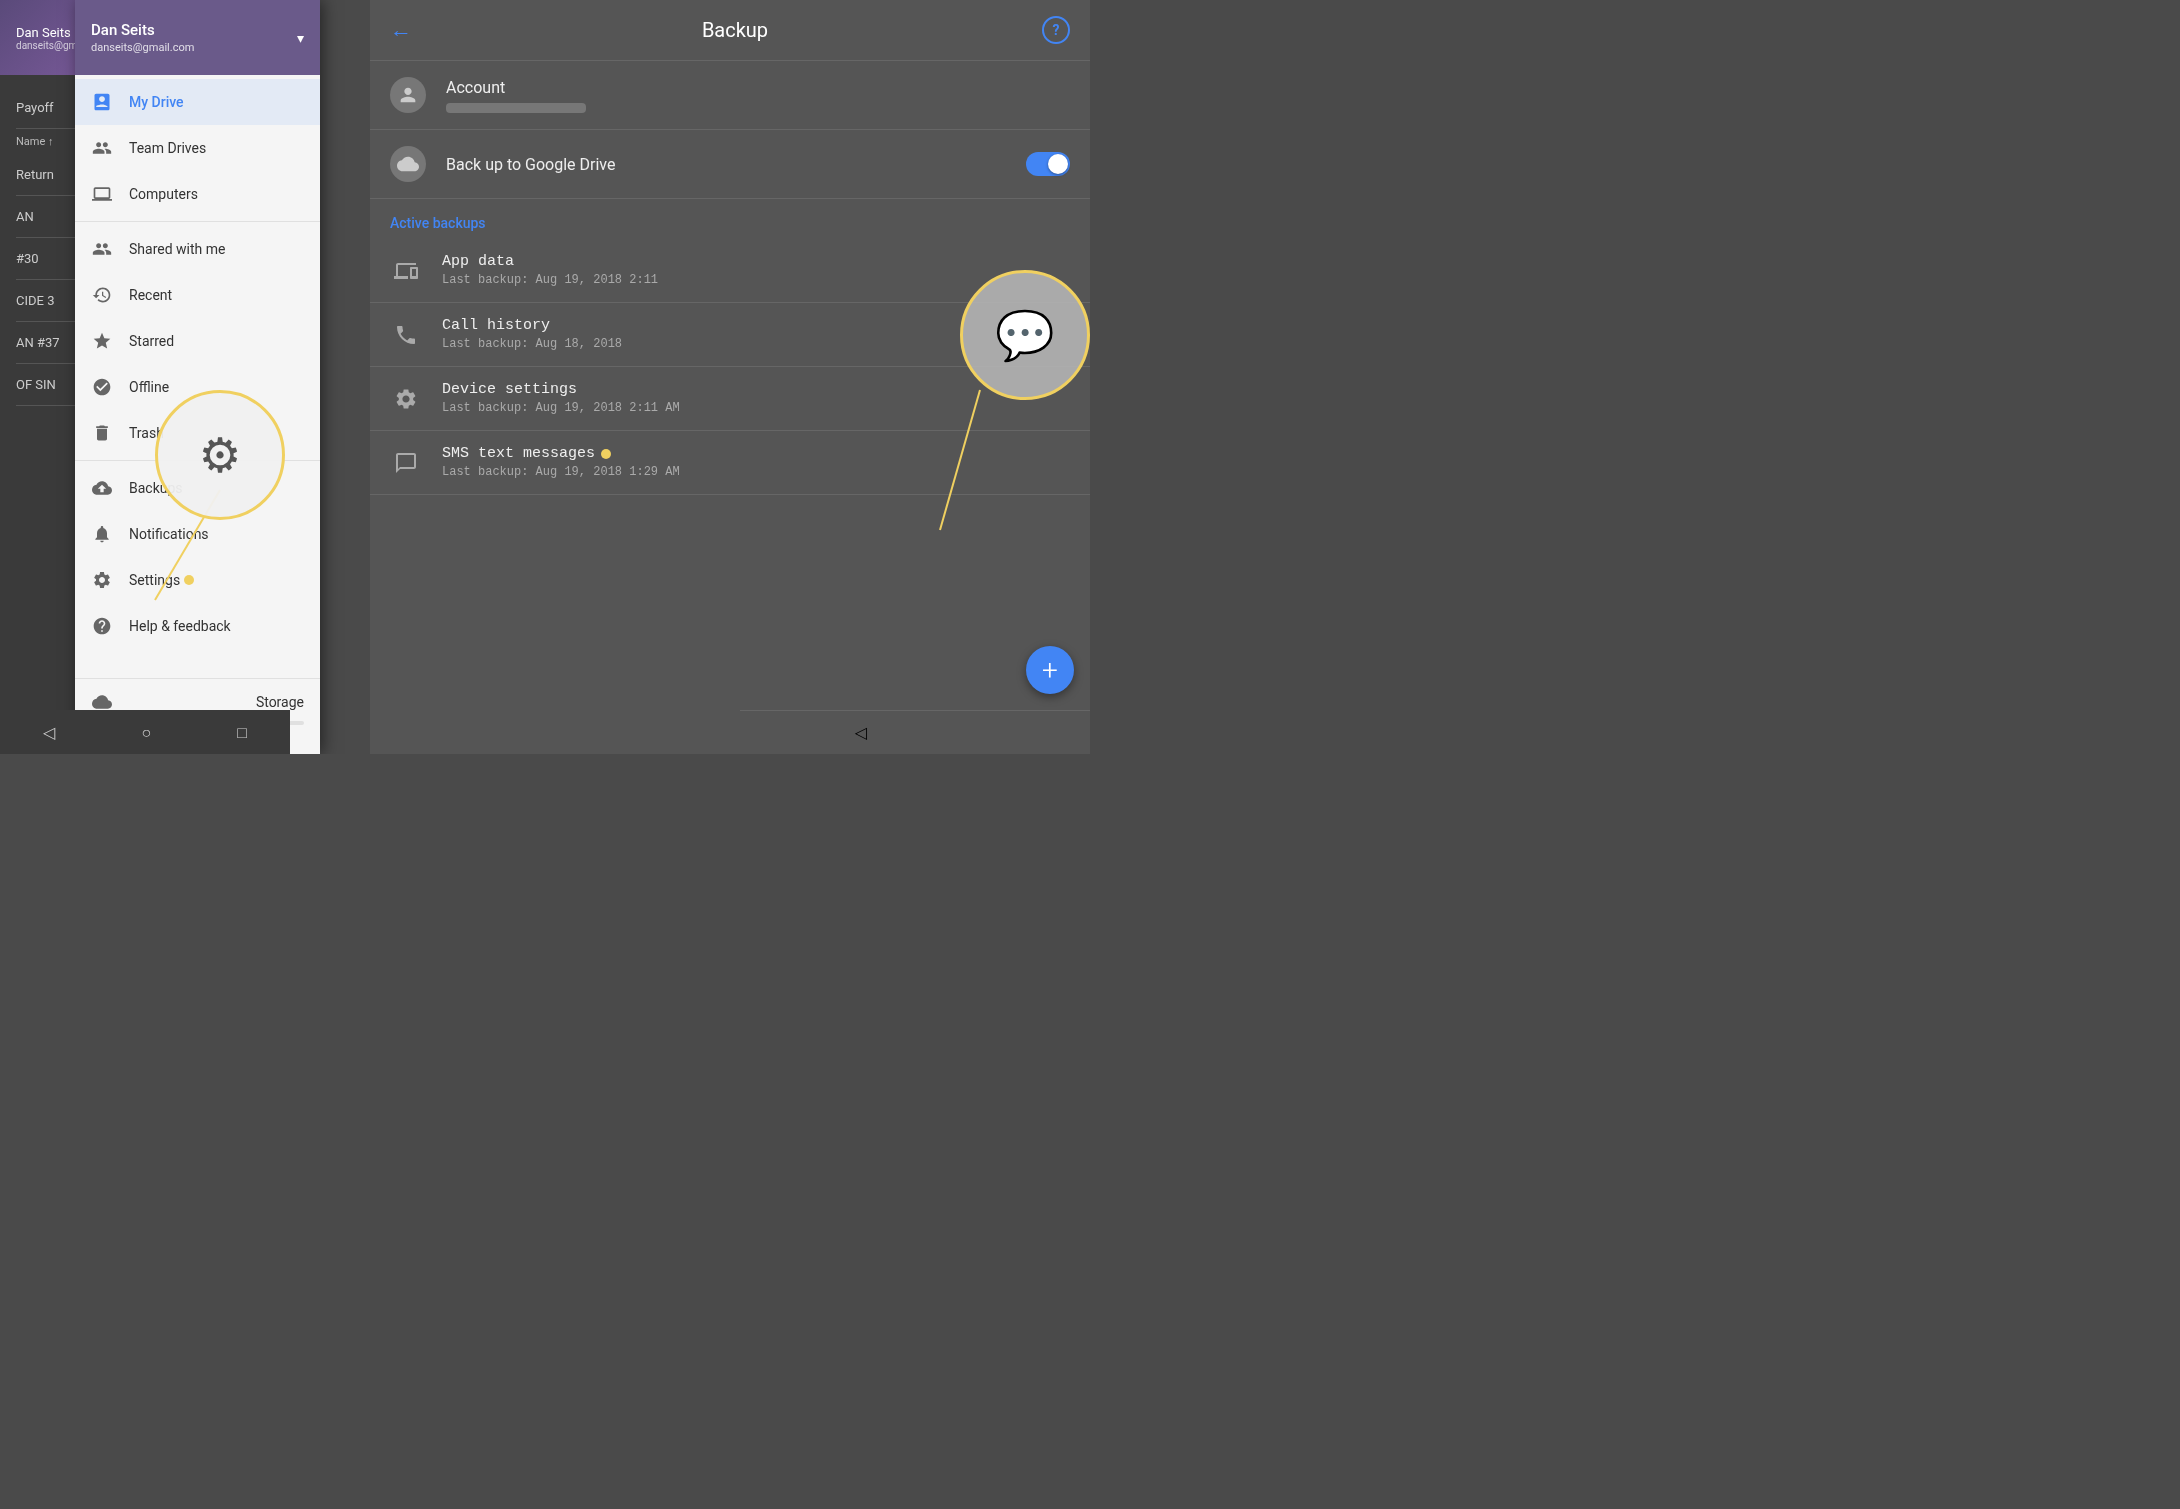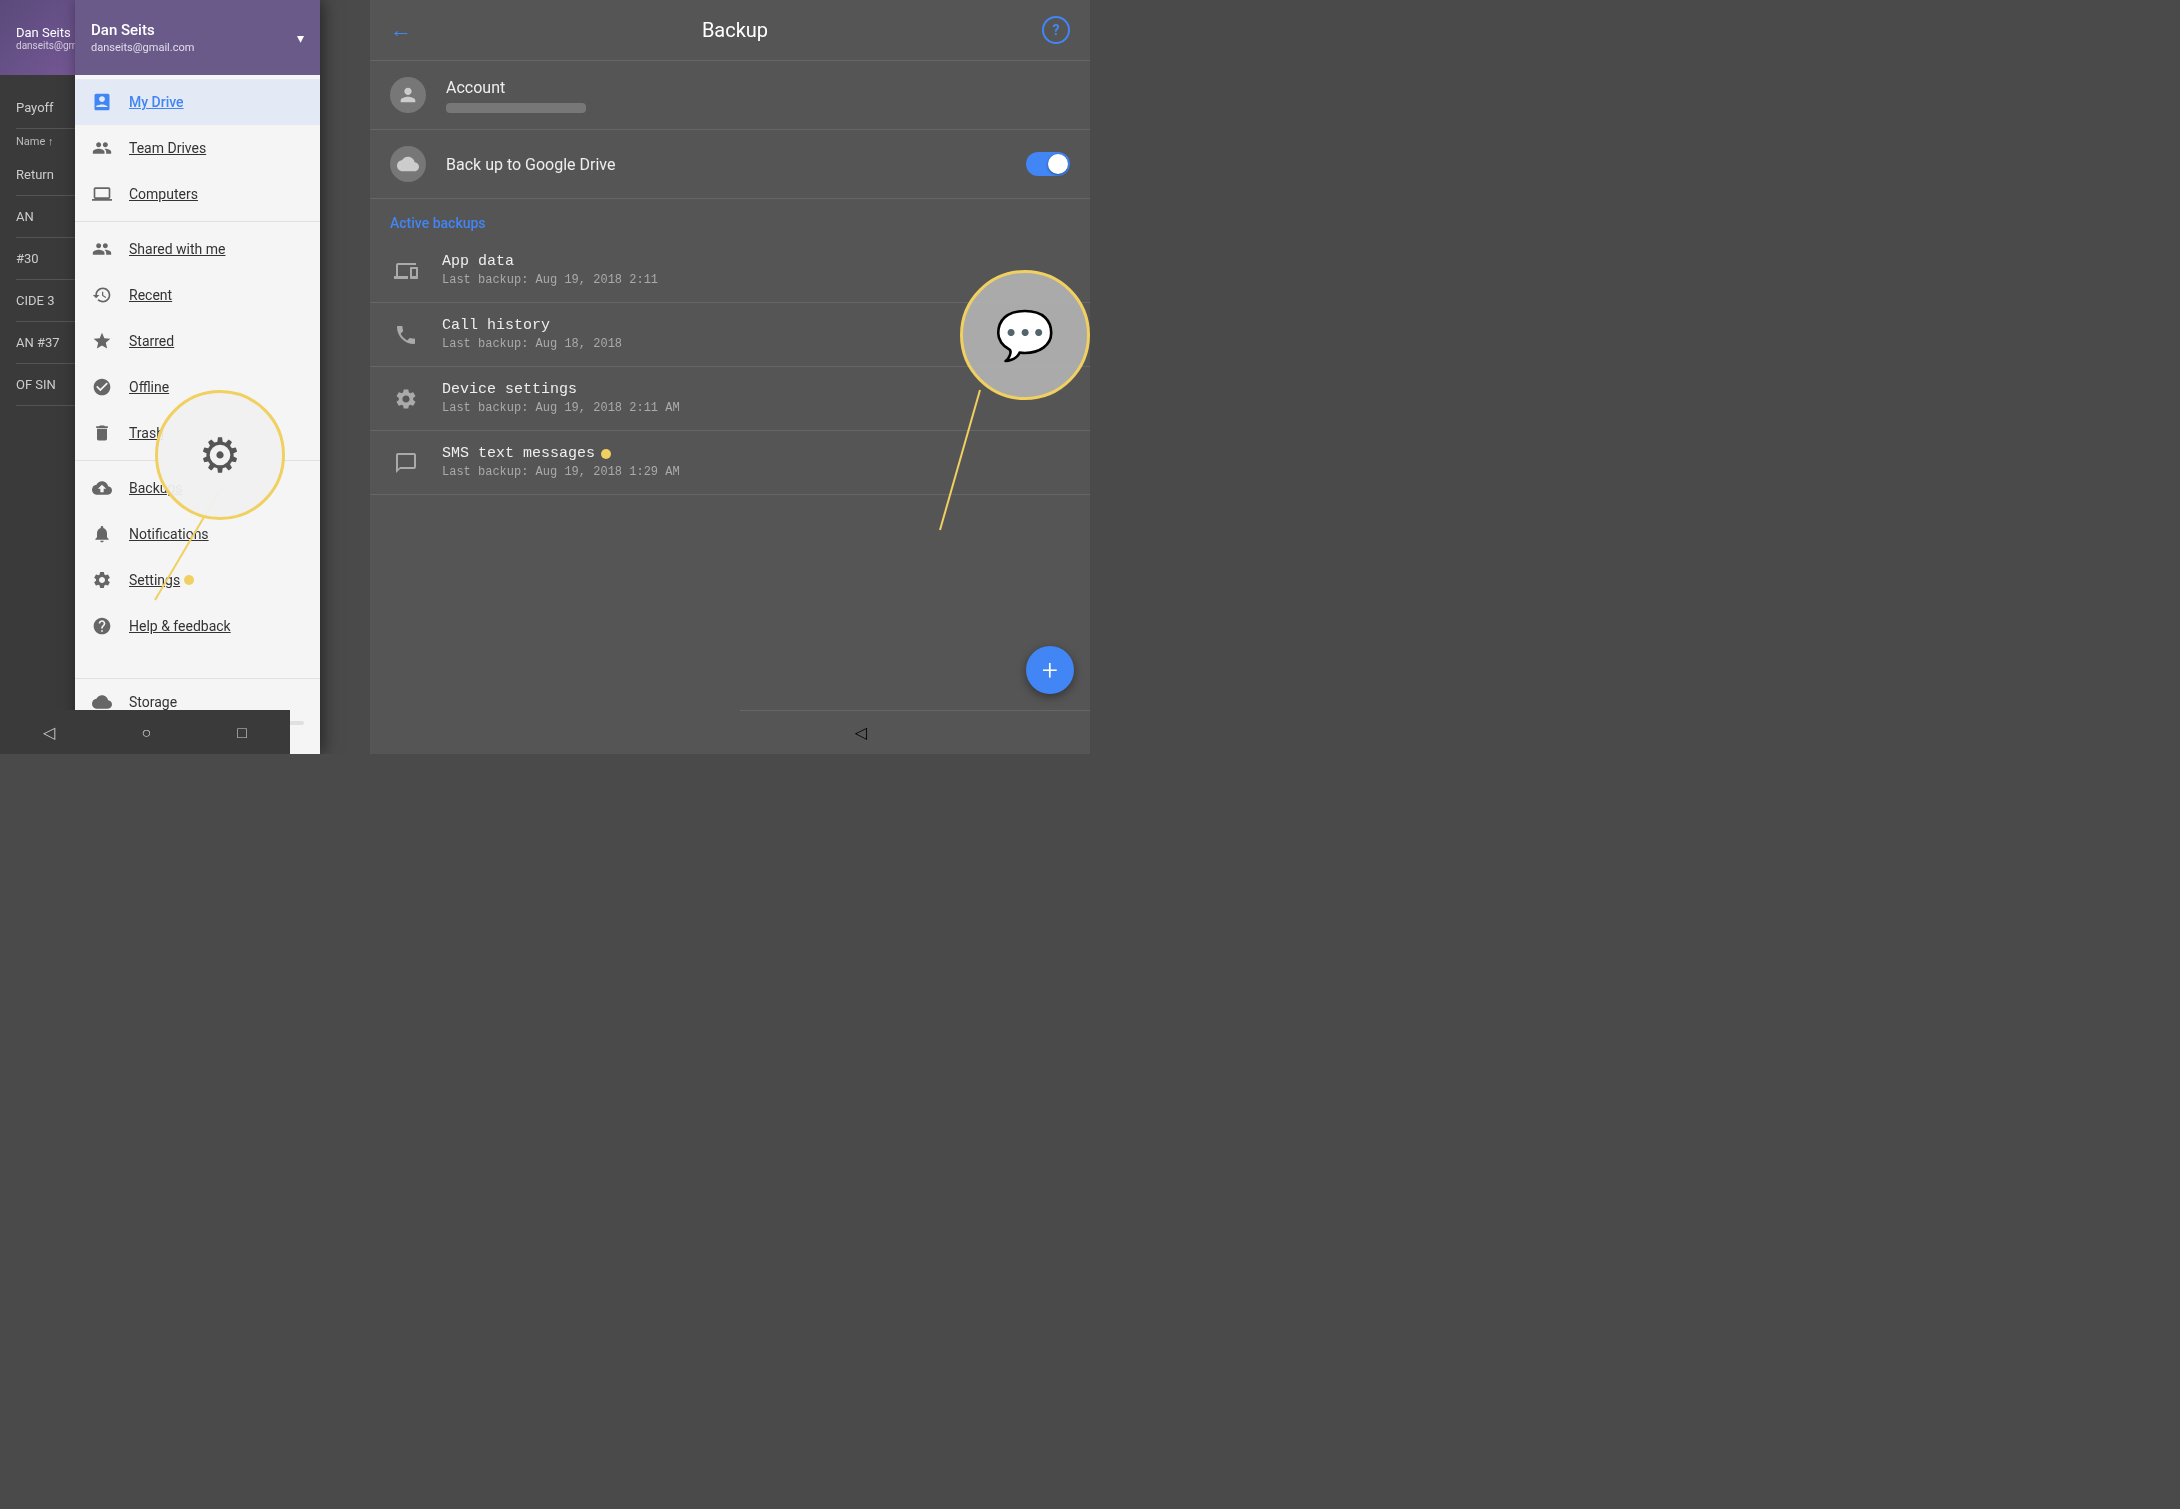--- a/index.html
+++ b/index.html
@@ -131,21 +131,20 @@
       flex-shrink: 0;
     }
 
     .drawer-item.active .item-icon {
       color: #4285f4;
     }
 
     .drawer-item .item-label {
       font-size: 14px;
       color: #333;
-      text-decoration: underline;
     }
 
     .drawer-item.active .item-label {
       color: #4285f4;
       font-weight: 500;
     }
 
     .drawer-divider {
       height: 1px;
       background: #e0e0e0;
@@ -154,20 +153,21 @@
 
     .drawer-footer {
       padding: 12px 16px;
       border-top: 1px solid #e0e0e0;
     }
 
     .storage-label {
       display: flex;
       align-items: center;
       margin-bottom: 8px;
+      justify-content: space-between;
     }
 
     .storage-icon {
       width: 22px;
       height: 22px;
       margin-right: 16px;
       color: #666;
       font-size: 18px;
       display: flex;
       align-items: center;

